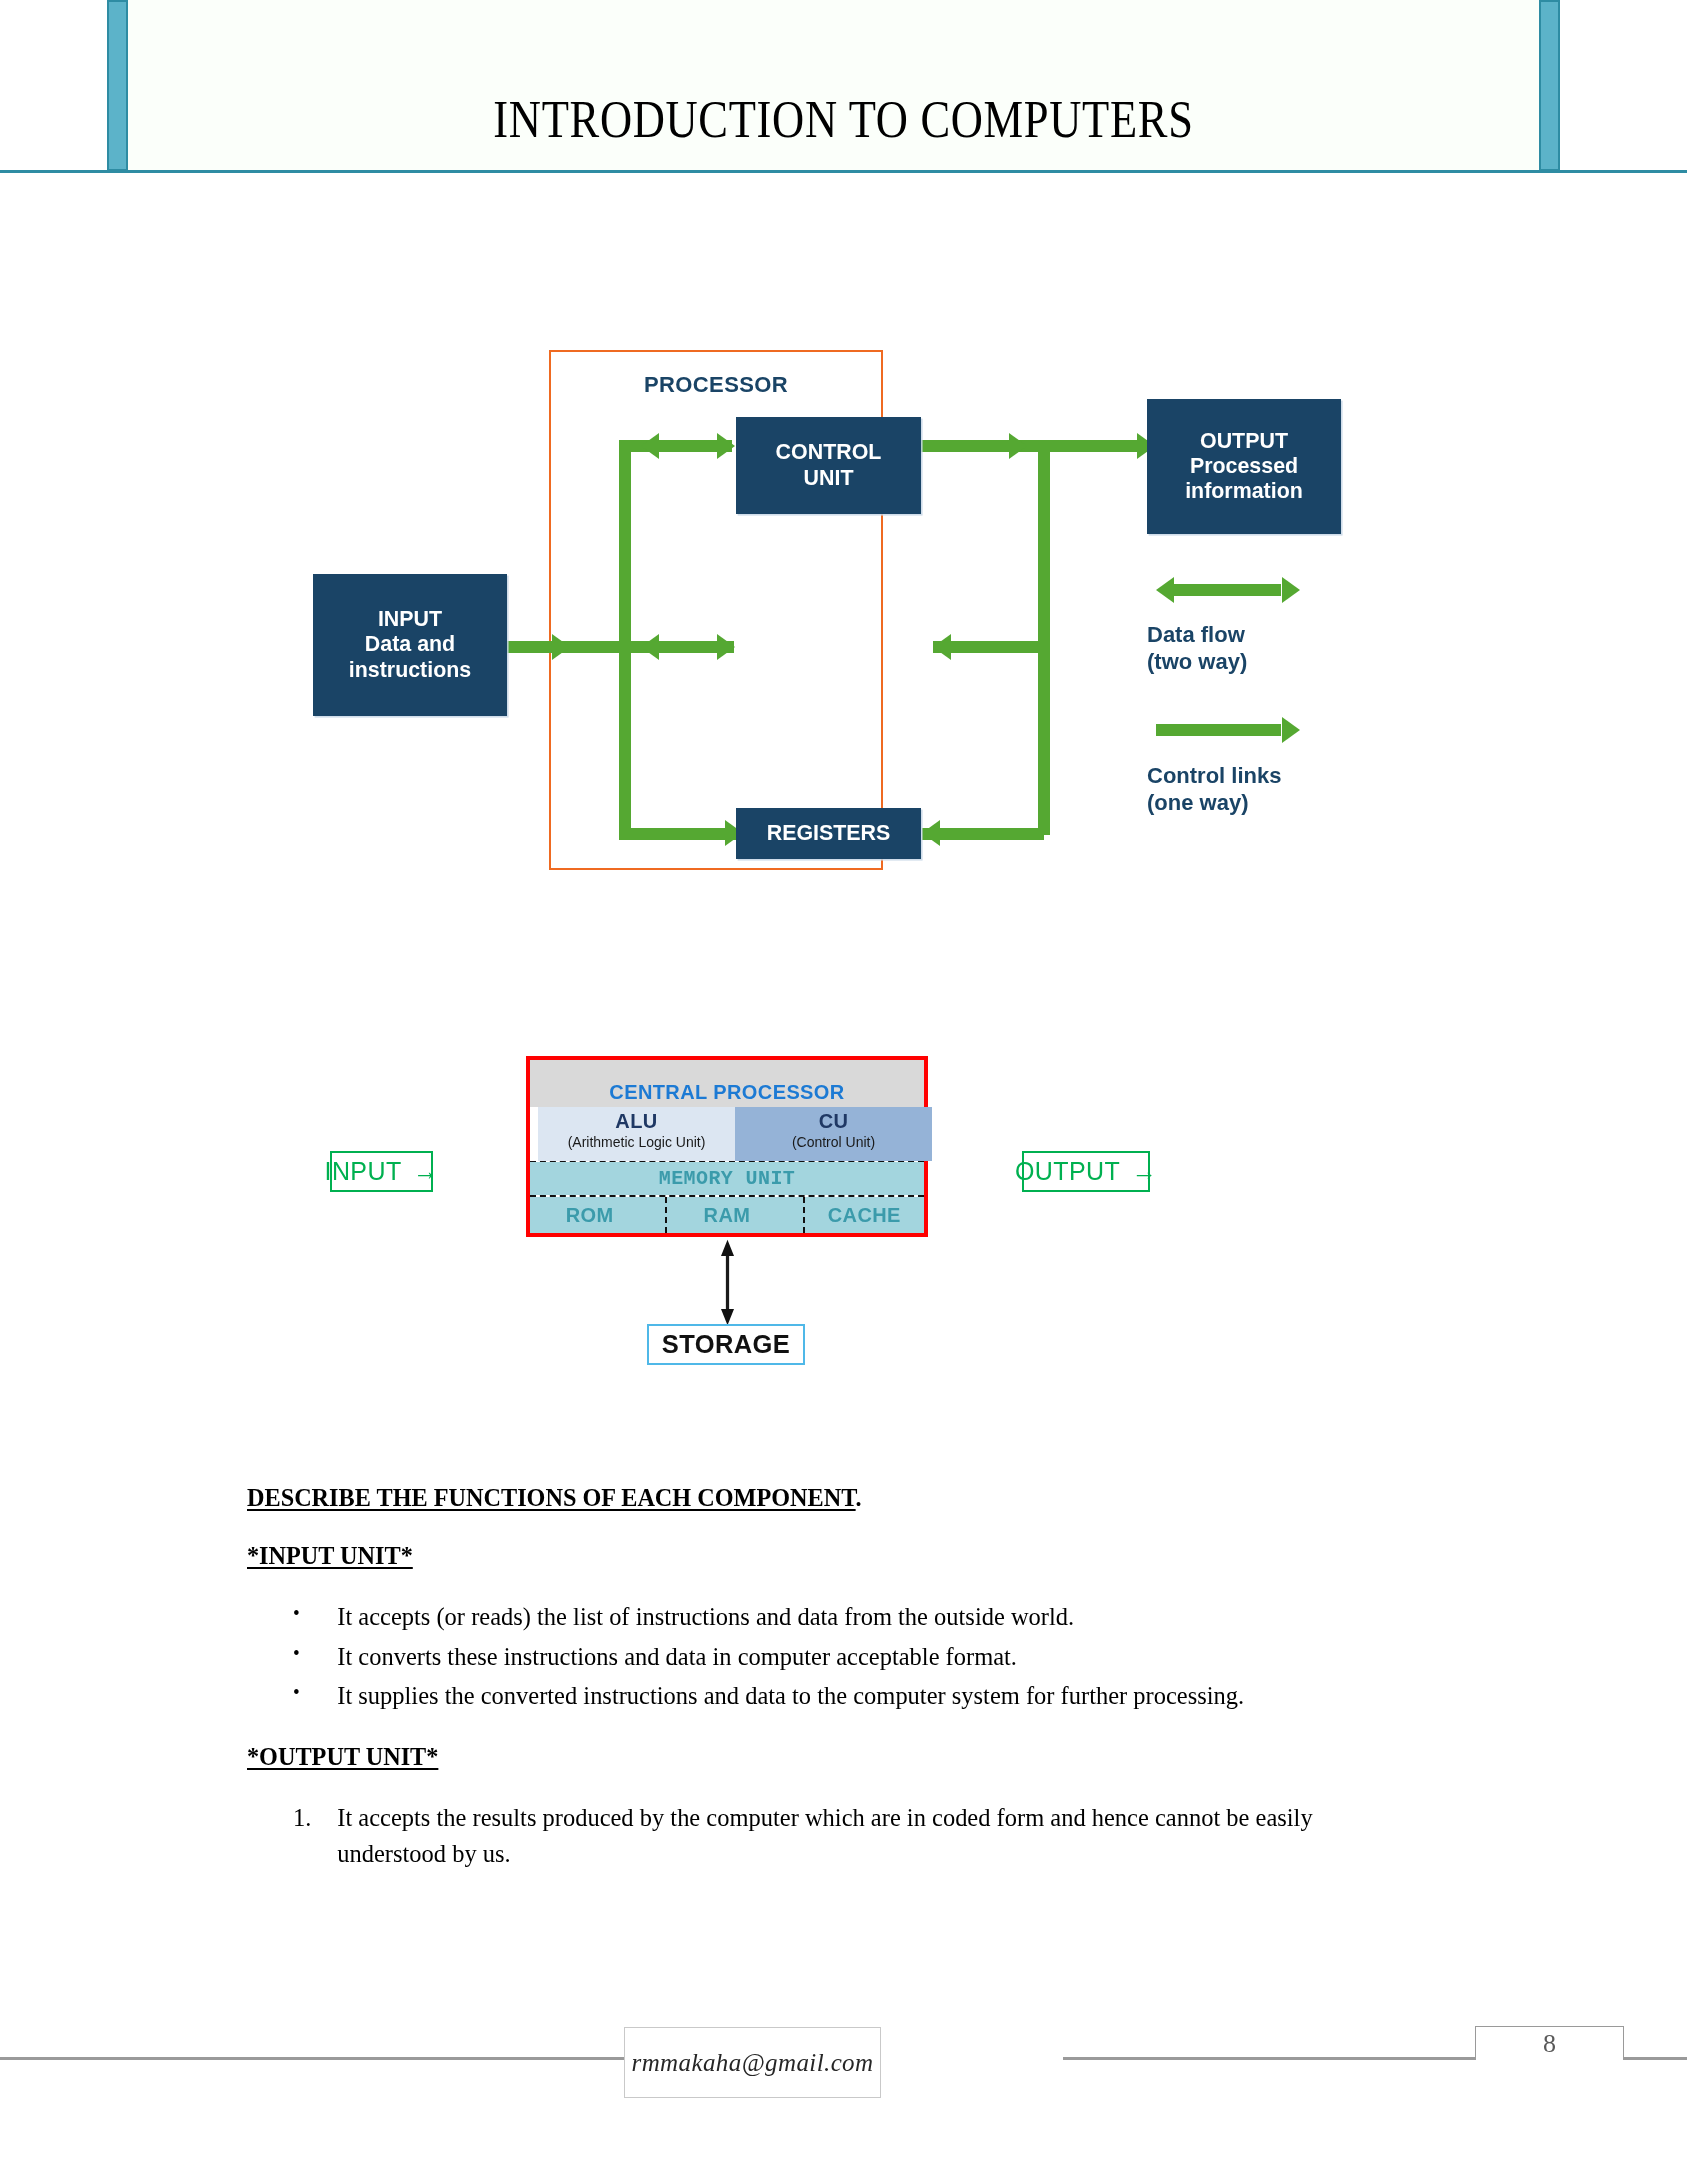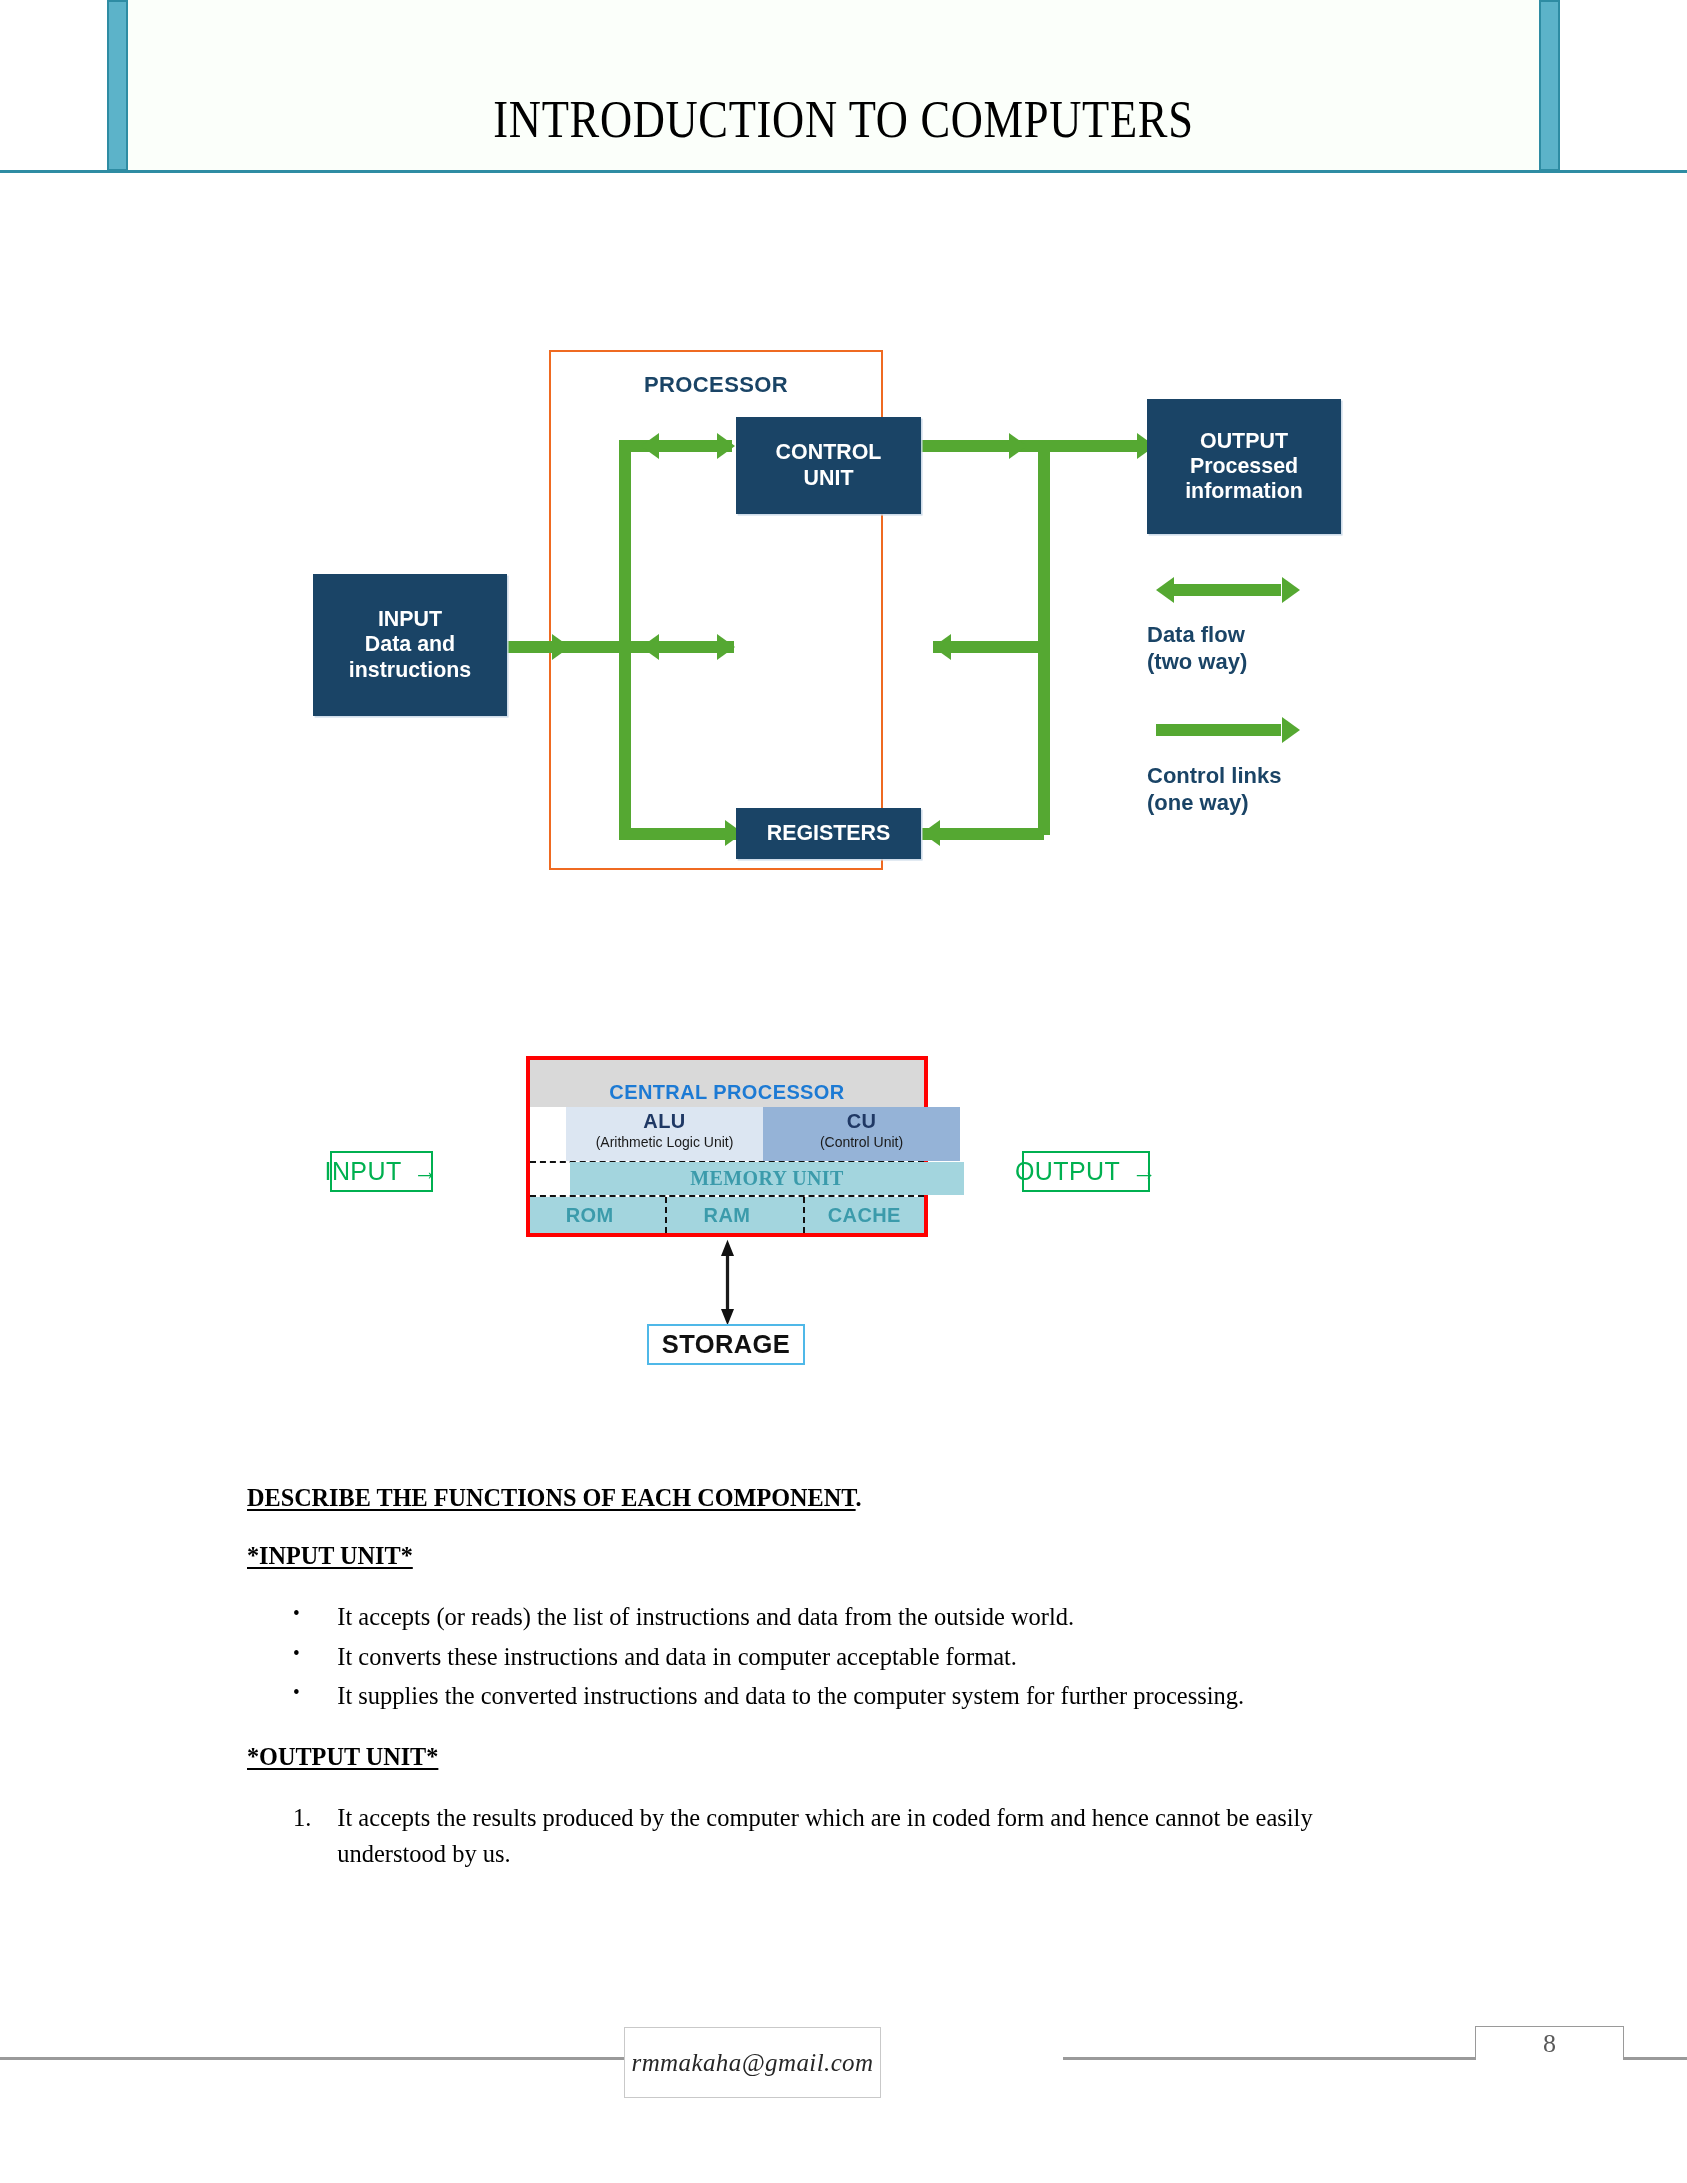--- a/index.html
+++ b/index.html
@@ -169,24 +169,23 @@
     padding-bottom: 3.3px;
     box-sizing: border-box;
     font-family: "Liberation Sans", sans-serif;
     font-weight: bold;
     font-size: 20px;
     color: #1c7ad4;
     letter-spacing: 0.4px;
   }
   #cpu-units {
     position: absolute;
-    left: 0; top: 47px;
+    left: 8px; top: 47px;
     width: 100%; height: 54px;
     display: flex;
-    padding-left: 36px;
   }
   .cpu-unit {
     flex: 1;
     display: flex;
     flex-direction: column;
     align-items: center;
     justify-content: flex-start;
     padding-top: 2.5px;
     box-sizing: border-box;
   }
@@ -212,26 +211,25 @@
     border-top: 2.5px dashed #111111;
   }
   #cpu-memory {
     position: absolute;
     left: 0; top: 102px;
     width: 100%; height: 33px;
     background: #a3d5de;
     display: flex;
     align-items: center;
     justify-content: center;
-    font-family: Liberation Serif, serif;
+    font-family: Liberation Mono, monospace;
     font-weight: bold;
     font-size: 20px;
     color: #3b9bab;
     letter-spacing: 0.4px;
-    margin-left: 40px;
   }
   #cpu-mem-sep-bot {
     position: absolute;
     left: 0; top: 135px;
     width: 100%; height: 0;
     border-top: 2.5px dashed #111111;
   }
   #cpu-mem-cells {
     position: absolute;
     left: 0; top: 137px;

